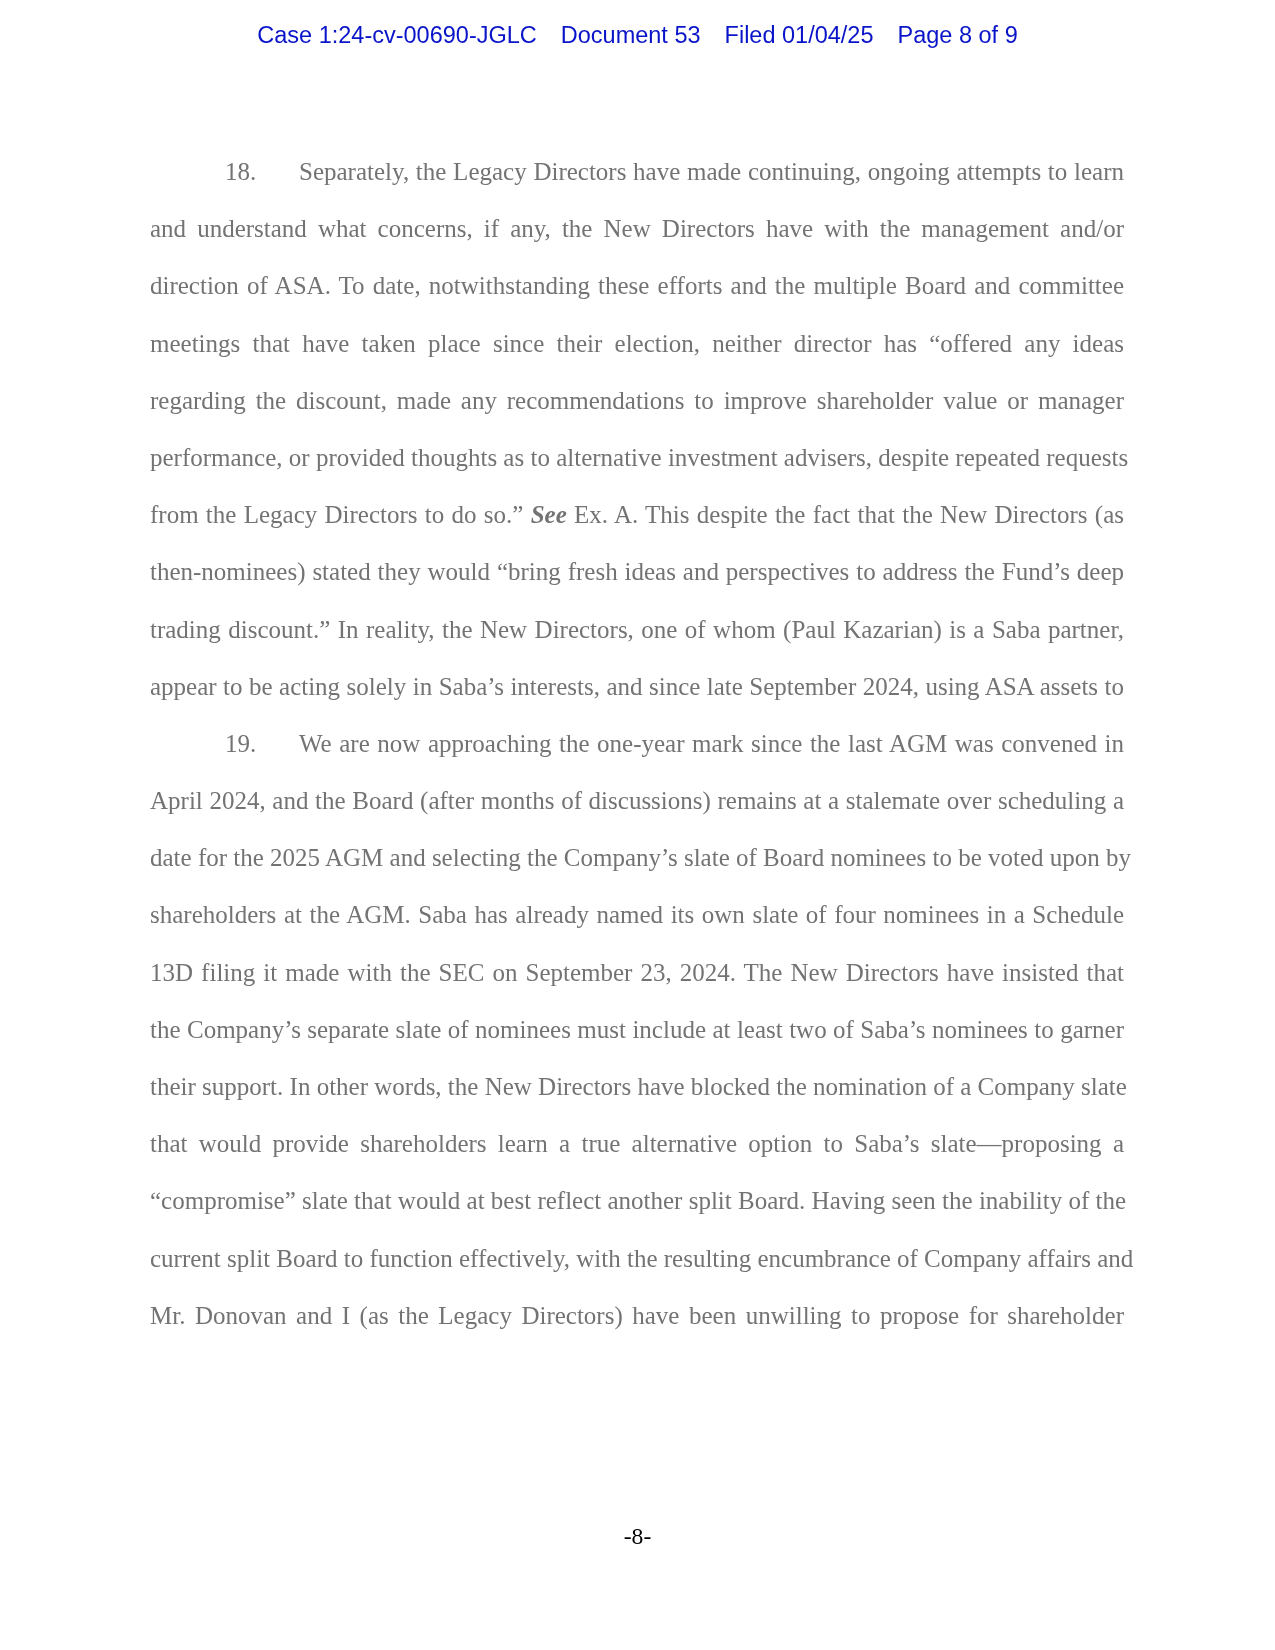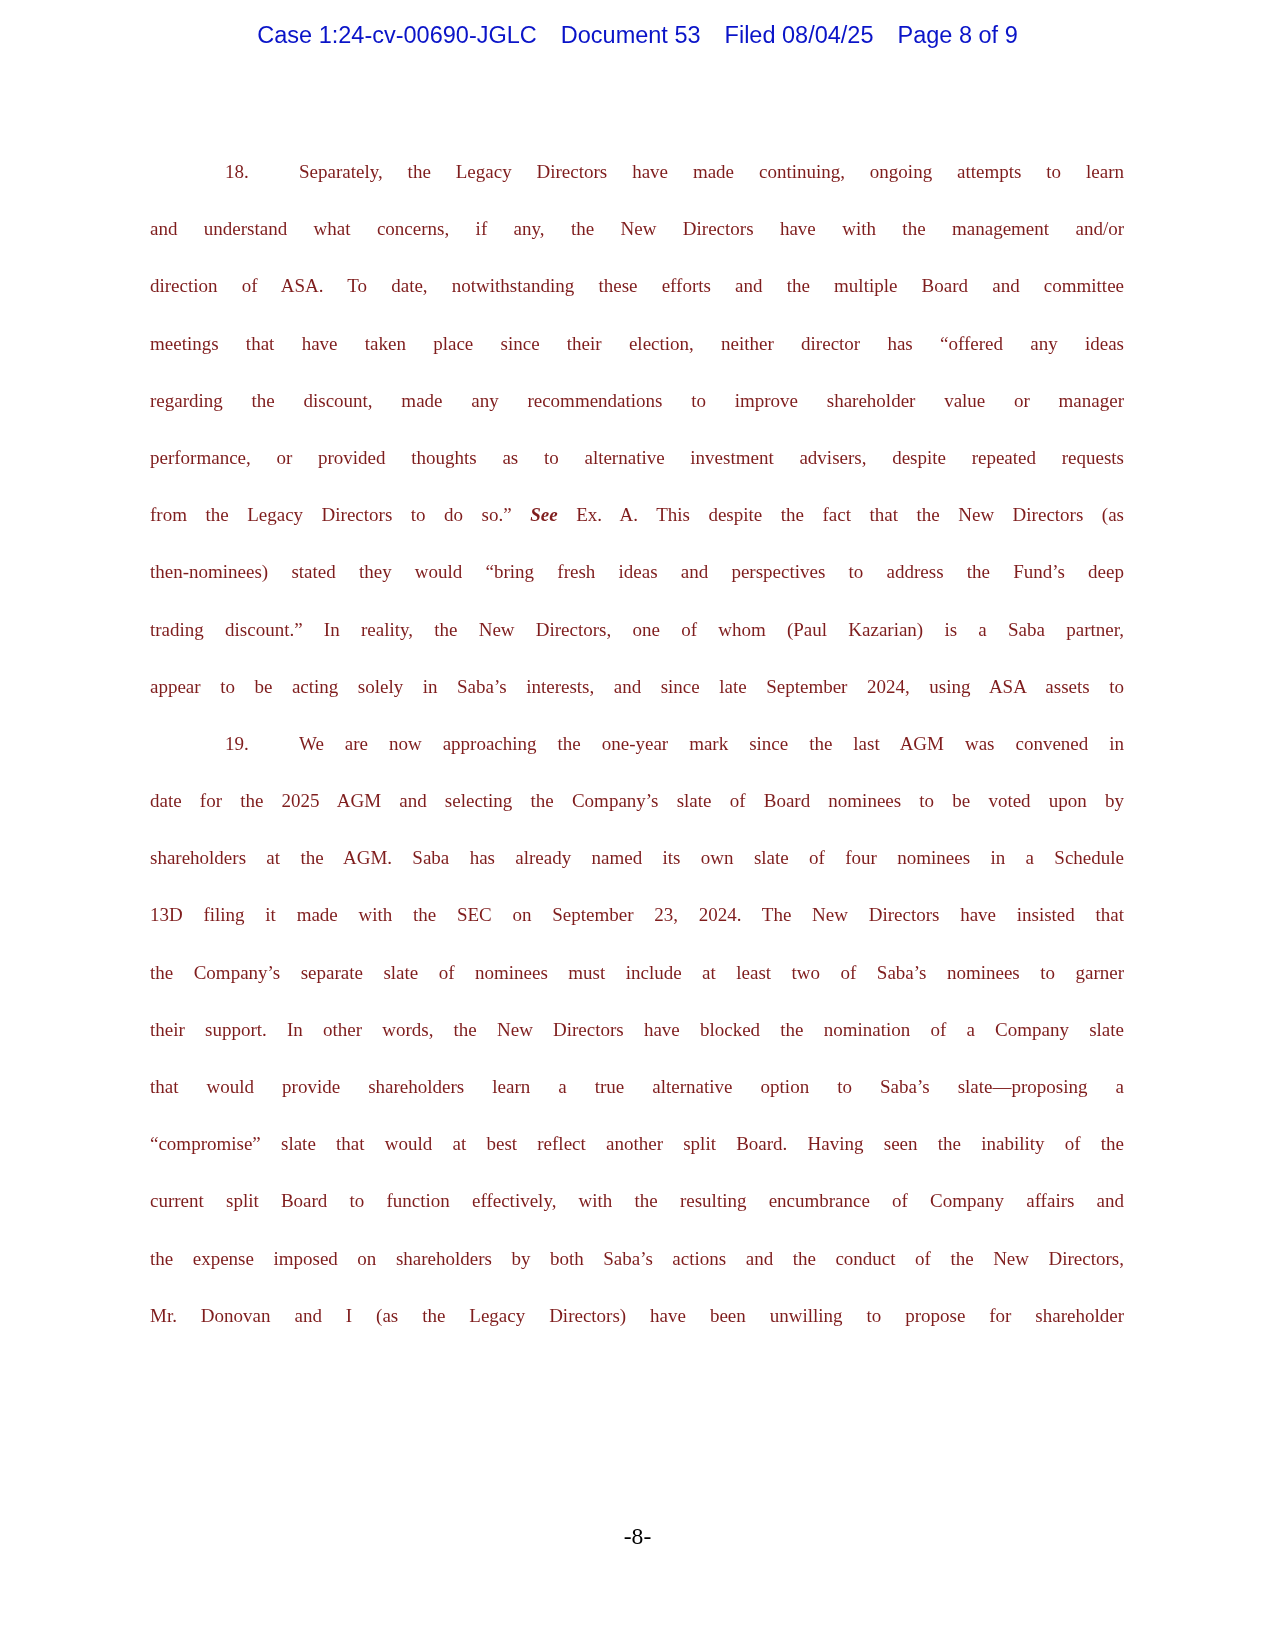--- a/index.html
+++ b/index.html
@@ -7,58 +7,58 @@
     .header {
       position: absolute; top: 22px; left: 0; width: 1275px;
       text-align: center;
       font-family: "Liberation Sans", sans-serif;
       font-size: 23.5px; color: #0a14c8; white-space: pre;
     }
     .header span { display: inline-block; margin: 0 12px; }
     .body-text {
       position: absolute; top: 143px; left: 150px; width: 974px;
       font-family: "Liberation Serif", serif;
-      font-size: 19px; line-height: 57.2px; color: #7f1d1d;
+      font-size: 25px; line-height: 57.2px; color: #737373;
     }
     .para { margin: 0; text-align: justify; text-indent: 0; }
     .para .num { display: inline-block; width: 74px; margin-left: 75px; }
     .line { display: block; text-align: justify; text-align-last: justify; height: 57.2px; white-space: nowrap; }
     .line.last { text-align-last: left; }
     .footer {
       position: absolute; top: 1523px; left: 0; width: 1275px; text-align: center;
       font-family: "Liberation Serif", serif; font-size: 23.6px; color: #000;
     }
     em { font-style: italic; font-weight: bold; }
   </style>
 </head>
 <body>
 
-<div class="header"><span>Case 1:24-cv-00690-JGLC</span><span>Document 53</span><span>Filed 08/04/25</span><span>Page 8 of 9</span></div>
+<div class="header"><span>Case 1:24-cv-00690-JGLC</span><span>Document 53</span><span>Filed 01/04/25</span><span>Page 8 of 9</span></div>
 
 <div class="body-text">
   <div class="para">
     <span class="line"><span class="num">18.</span><span>Separately, the Legacy Directors have made continuing, ongoing attempts to learn</span></span>
     <span class="line">and understand what concerns, if any, the New Directors have with the management and/or</span>
     <span class="line">direction of ASA.  To date, notwithstanding these efforts and the multiple Board and committee</span>
     <span class="line">meetings that have taken place since their election, neither director has “offered any ideas</span>
     <span class="line">regarding the discount, made any recommendations to improve shareholder value or manager</span>
     <span class="line">performance, or provided thoughts as to alternative investment advisers, despite repeated requests</span>
     <span class="line"><span>from the Legacy Directors to do so.”  </span><em>See</em><span> Ex. A.  This despite the fact that the New Directors (as</span></span>
     <span class="line">then-nominees) stated they would “bring fresh ideas and perspectives to address the Fund’s deep</span>
     <span class="line">trading discount.”  In reality, the New Directors, one of whom (Paul Kazarian) is a Saba partner,</span>
     <span class="line">appear to be acting solely in Saba’s interests, and since late September 2024, using ASA assets to</span>
   </div>
   <div class="para">
     <span class="line"><span class="num">19.</span><span>We are now approaching the one-year mark since the last AGM was convened in</span></span>
+    <span class="line">April 2024, and the Board (after months of discussions) remains at a stalemate over scheduling a</span>
     <span class="line">date for the 2025 AGM and selecting the Company’s slate of Board nominees to be voted upon by</span>
     <span class="line">shareholders at the AGM.  Saba has already named its own slate of four nominees in a Schedule</span>
     <span class="line">13D filing it made with the SEC on September 23, 2024.  The New Directors have insisted that</span>
     <span class="line">the Company’s separate slate of nominees must include at least two of Saba’s nominees to garner</span>
     <span class="line">their support.  In other words, the New Directors have blocked the nomination of a Company slate</span>
     <span class="line">that would provide shareholders learn a true alternative option to Saba’s slate—proposing a</span>
     <span class="line">“compromise” slate that would at best reflect another split Board.  Having seen the inability of the</span>
     <span class="line">current split Board to function effectively, with the resulting encumbrance of Company affairs and</span>
-    <span class="line">the expense imposed on shareholders by both Saba’s actions and the conduct of the New Directors,</span>
     <span class="line">Mr. Donovan and I (as the Legacy Directors) have been unwilling to propose for shareholder</span>
   </div>
 </div>
 
 <div class="footer">-8-</div>
 
 </body></html>

